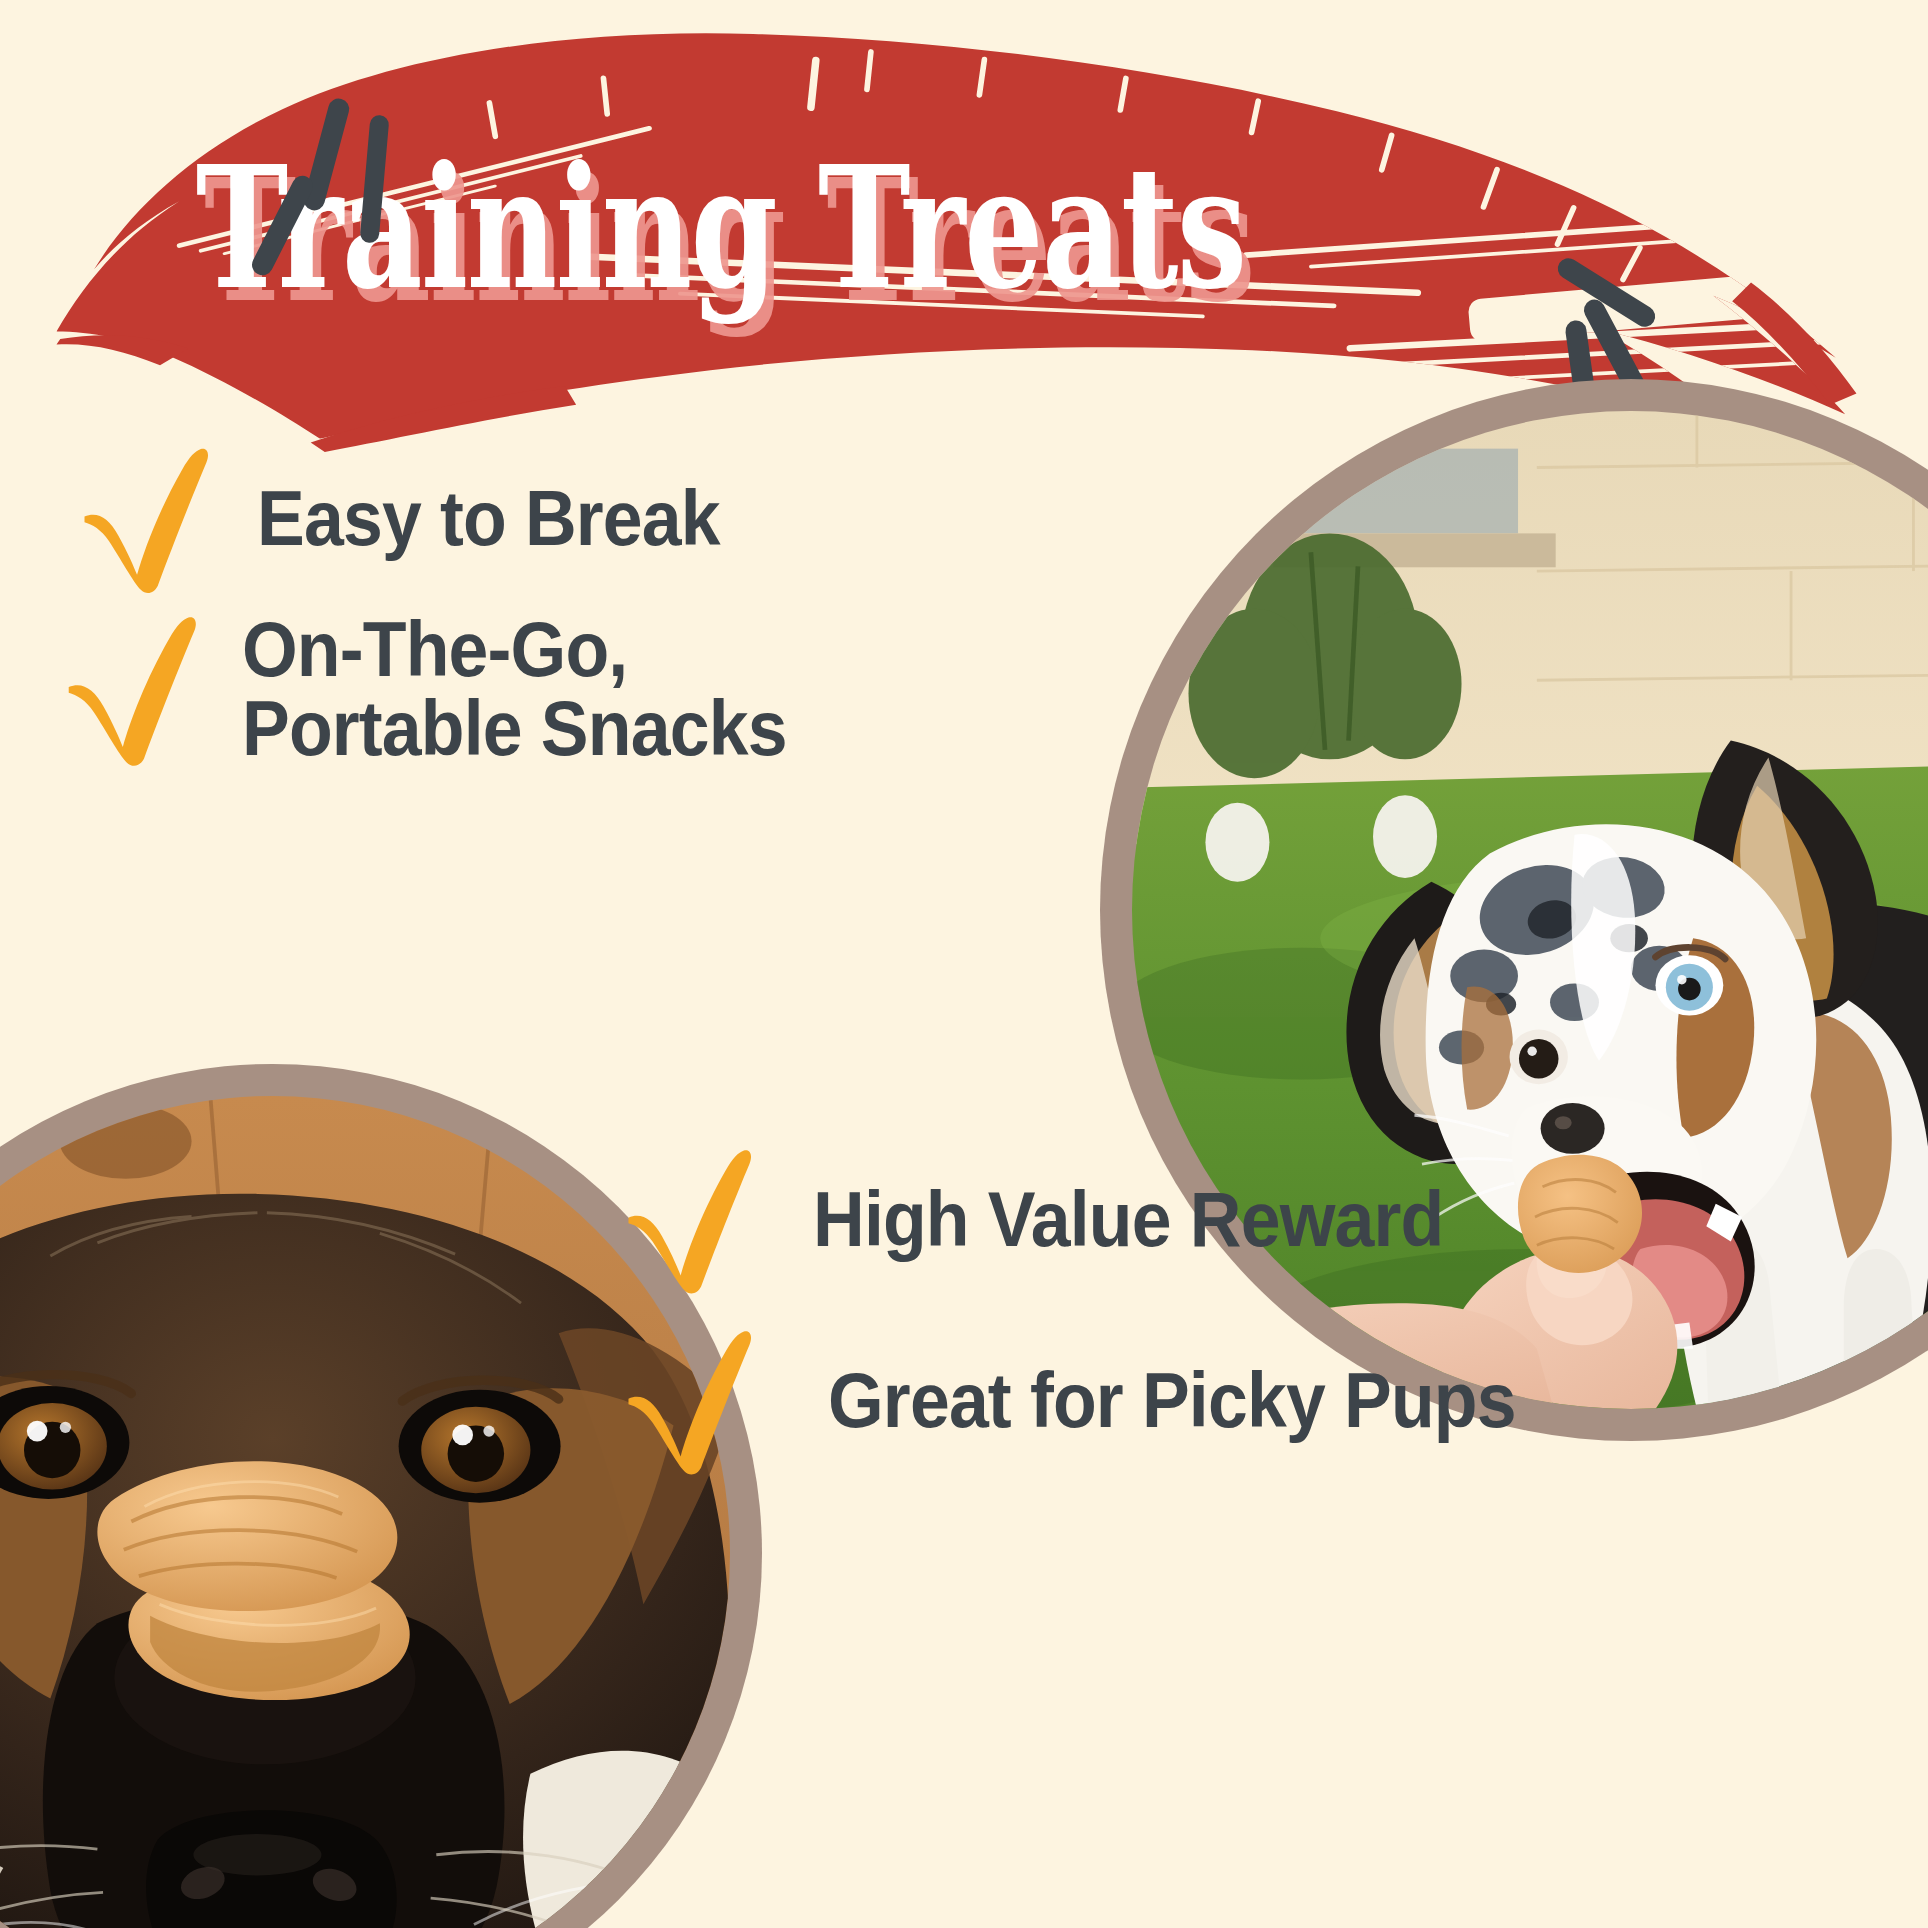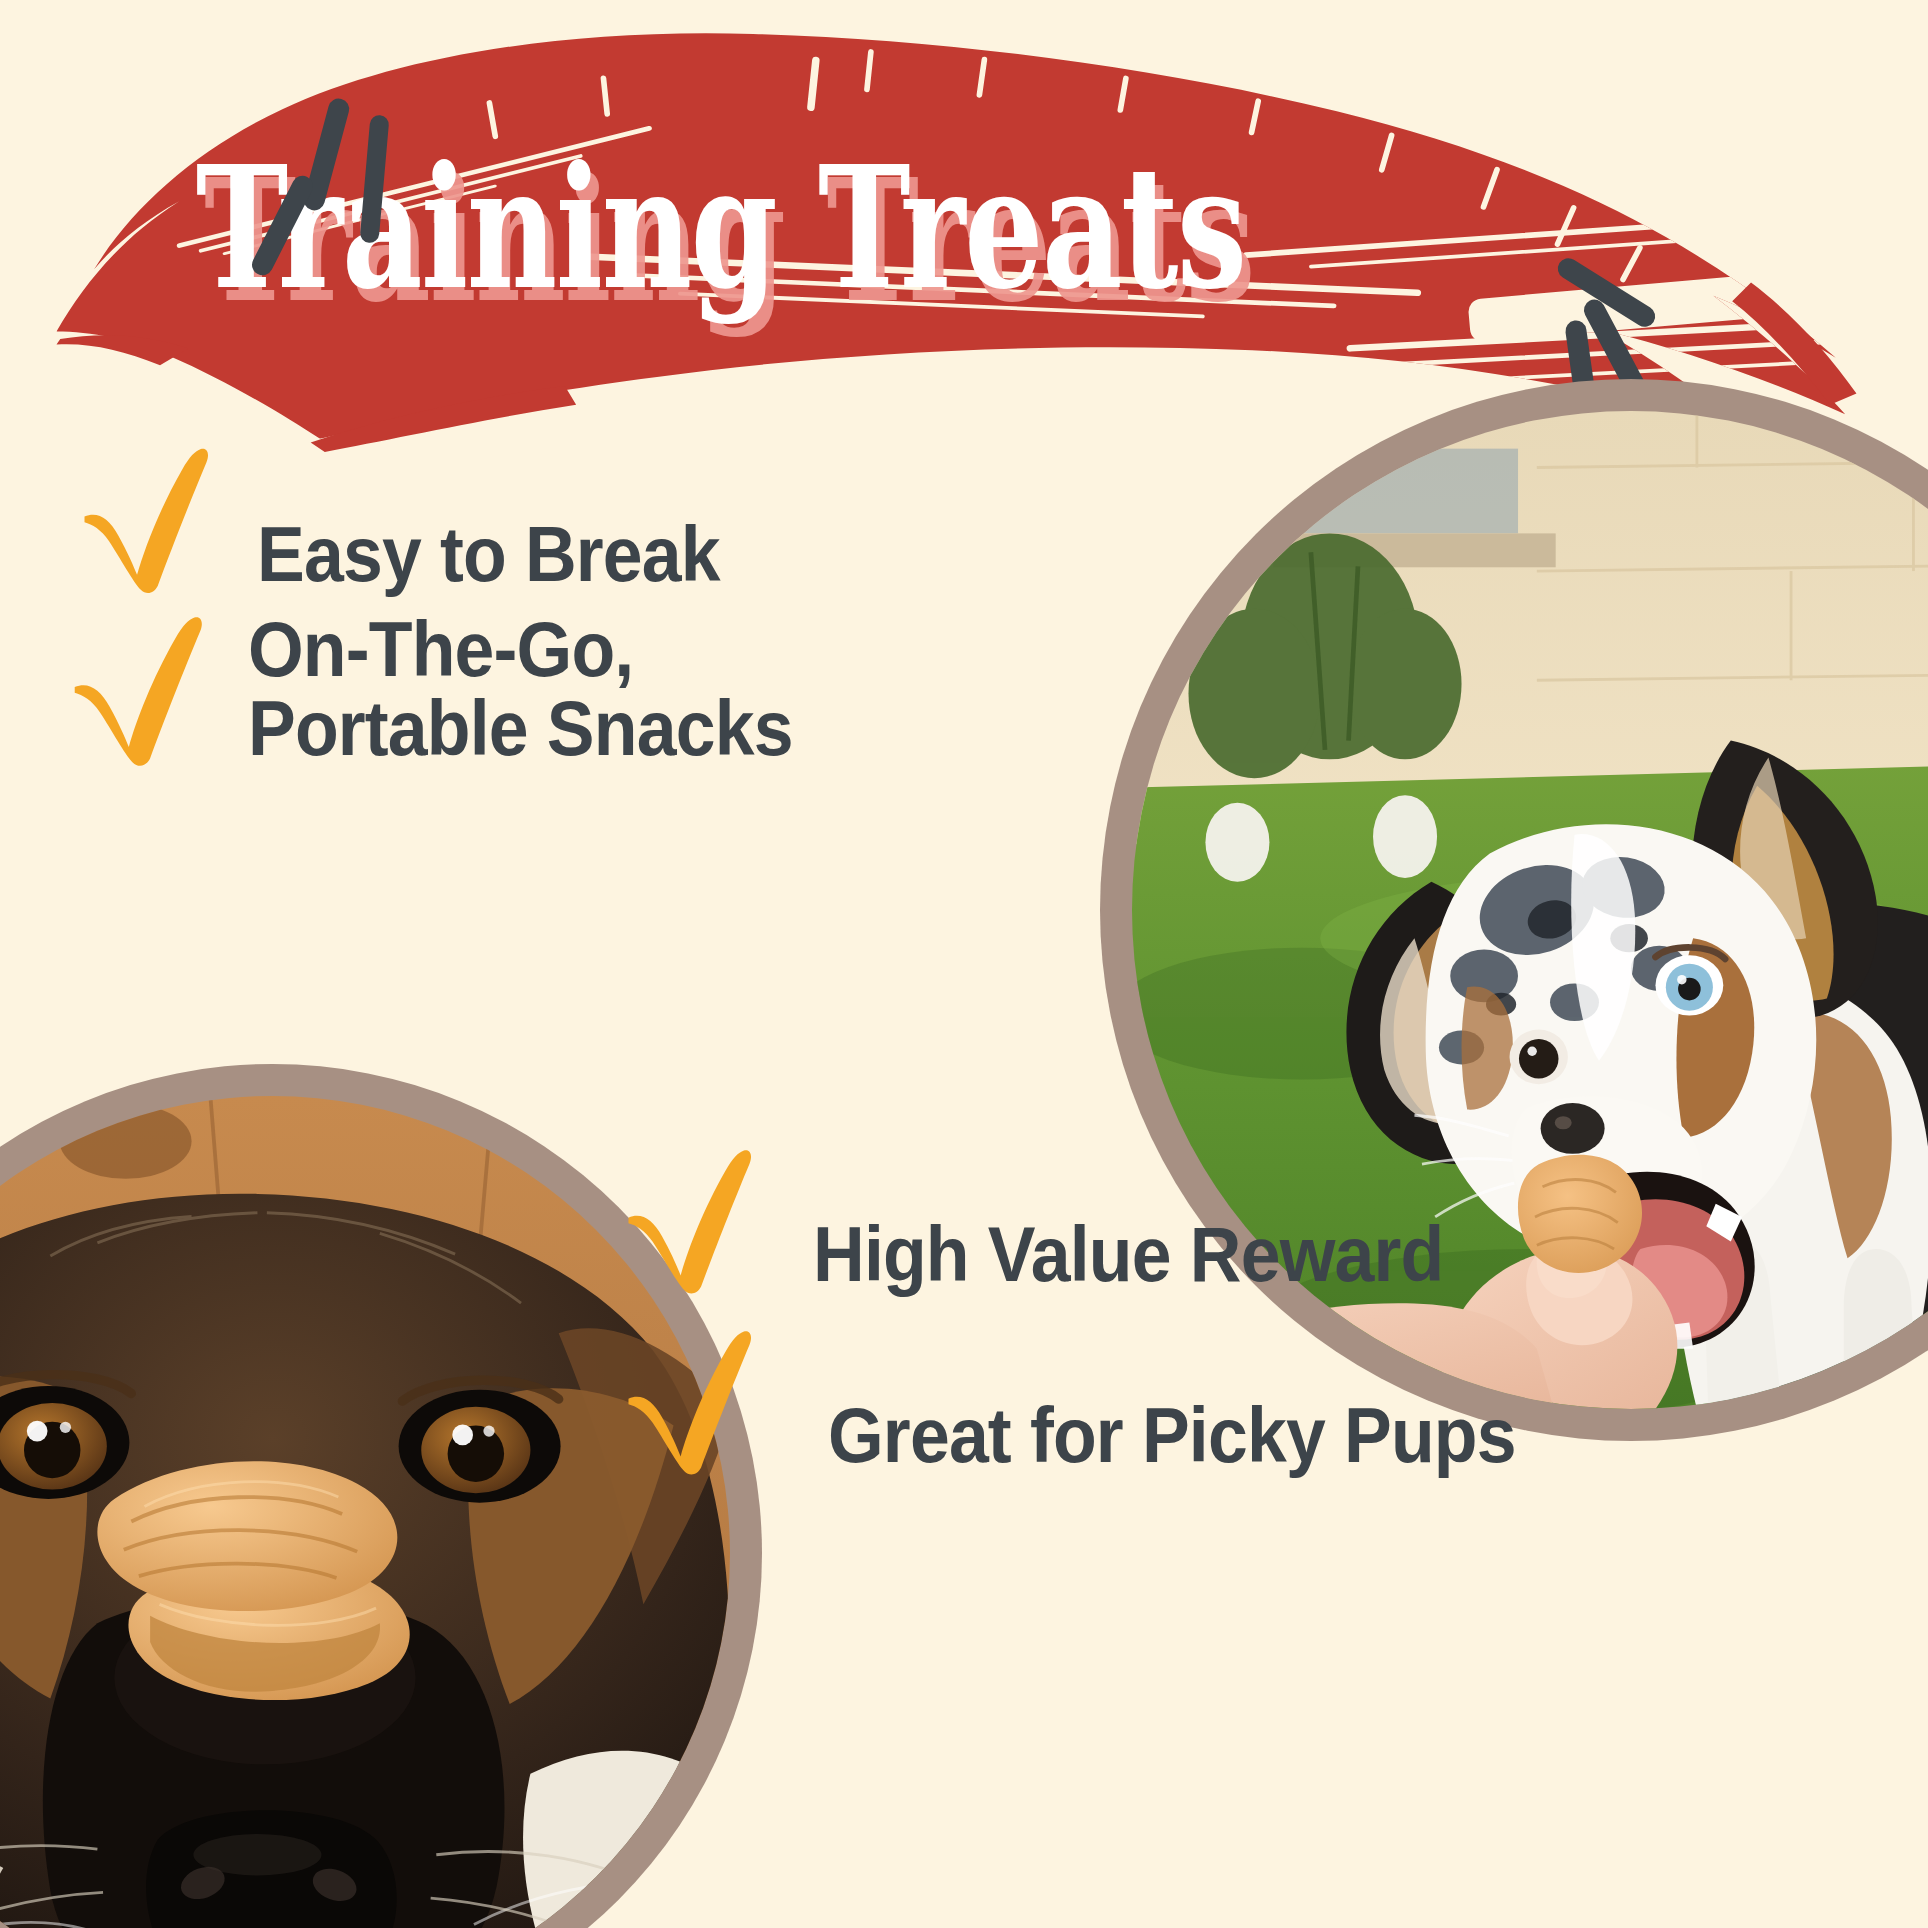--- a/index.html
+++ b/index.html
@@ -30,37 +30,37 @@
     transform-origin:center center;
     white-space:nowrap;
     text-shadow:11.3px 13px 0 rgba(238,150,142,0.92);
     padding-left:13px;
   }
 
   
   .dash{position:absolute;background:#3E454B;border-radius:47px;}
 
   
-  .bullet{position:absolute;display:flex;align-items:flex-end;}
+  .bullet{position:absolute;display:flex;align-items:center;}
   .check{flex:0 0 auto;display:block;}
   .btxt{
     font-family:"Liberation Sans",sans-serif;
     font-weight:700;
     color:#3D444A;
     letter-spacing:-0.9px;
     line-height:1.02;
     transform:scaleX(0.93);
     transform-origin:left center;
     white-space:pre;
   }
 
   #b1{left:77px;top:443px;}
   #b1 .btxt{font-size:77px;margin-left:43px;}
 
-  #b2{left:67px;top:610px;}
+  #b2{left:61px;top:610px;}
   #b2 .btxt{font-size:77px;margin-left:40px;}
 
   #b3{left:621px;top:1145px;gap:16px;}
   #b3 .btxt{font-size:77px;margin-left:40px;}
 
   #b4{left:621px;top:1326px;gap:31px;}
   #b4 .btxt{font-size:77px;margin-left:40px;}
 
   
   .photo{

